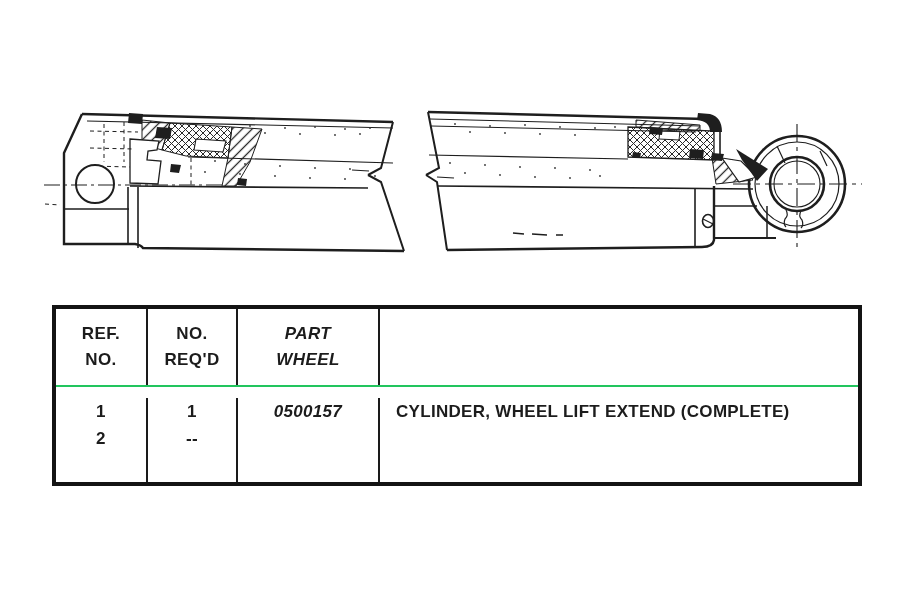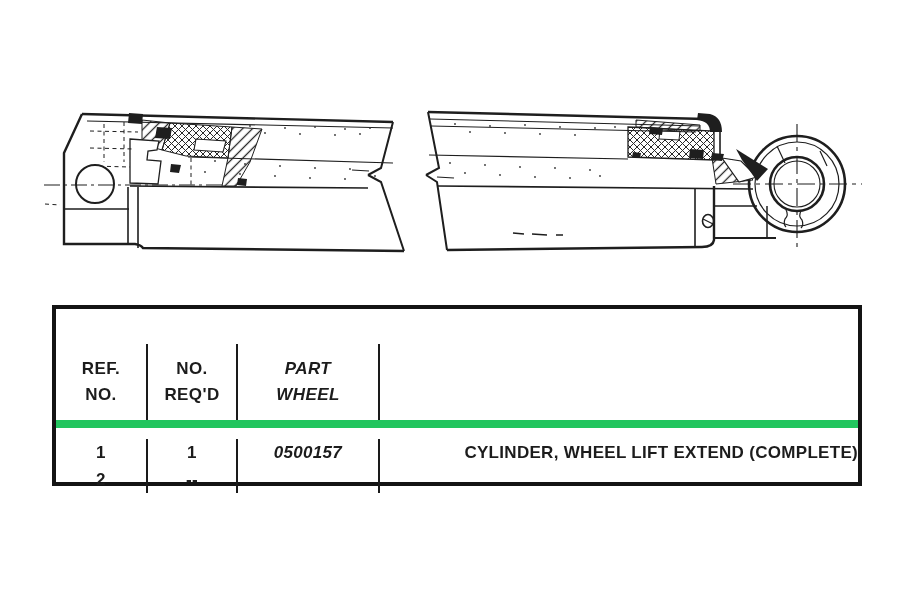--- a/index.html
+++ b/index.html
@@ -7,37 +7,37 @@
     position:relative;width:900px;height:600px;background:#ffffff;
     font-family:"Liberation Sans", sans-serif;color:#1c1c1c;overflow:hidden;
   }
   .diagram-svg{position:absolute;left:0;top:0;width:900px;height:300px;}
   
   .parts-table{
     position:absolute;left:52px;top:305px;width:802px;height:173px;
     border:4px solid #141414;background:#fff;
     display:flex;flex-direction:column;box-sizing:content-box;
   }
-  .t-head{display:flex;height:76px;border-bottom:8px solid #22c55e;flex:0 0 auto;margin-top:35px;}
+  .t-head{display:flex;height:76px;border-bottom:2px solid #22c55e;flex:0 0 auto;}
   .t-body{display:flex;flex:1 1 auto;padding-top:11px;}
   .t-col{display:flex;flex-direction:column;}
   .cell{box-sizing:border-box;}
   .hcell{
     display:flex;flex-direction:column;align-items:center;justify-content:center;
     font-size:17px;font-weight:700;line-height:26px;letter-spacing:0.4px;
   }
   .bcell{
     font-size:17px;font-weight:700;line-height:27px;letter-spacing:0.3px;
     text-align:center;
   }
   .c-ref {width:92px;border-right:2px solid #1a1a1a;}
   .c-req {width:90px;border-right:2px solid #1a1a1a;}
   .c-part{width:142px;border-right:2px solid #1a1a1a;font-style:italic;}
   .c-desc{width:478px;}
-  .b-desc{text-align:right;padding-left:16px;white-space:nowrap;}
+  .b-desc{text-align:left;padding-left:16px;white-space:nowrap;}
 </style>
 </head>
 <body>
 
 <div class="page">
 
   <svg class="diagram-svg" viewBox="0 0 900 300">
     <defs>
       <pattern id="h" patternUnits="userSpaceOnUse" width="7" height="7" patternTransform="rotate(45)">
         <line x1="3.5" y1="0" x2="3.5" y2="7" stroke="#2a2a2a" stroke-width="1.3"></line>

